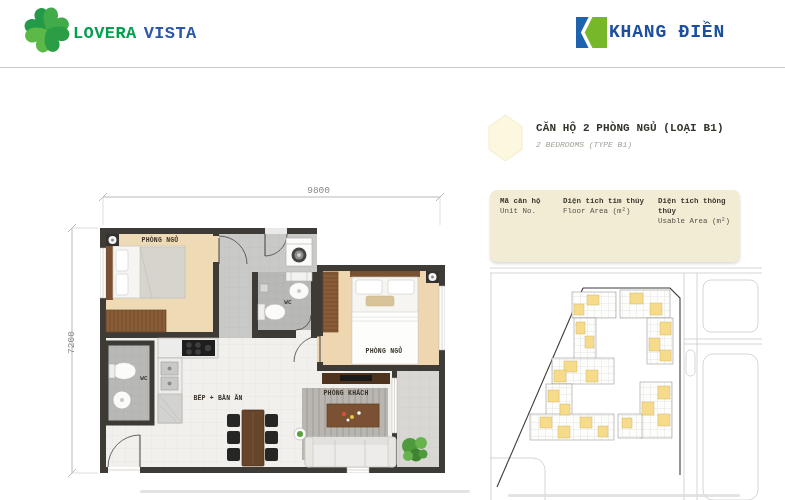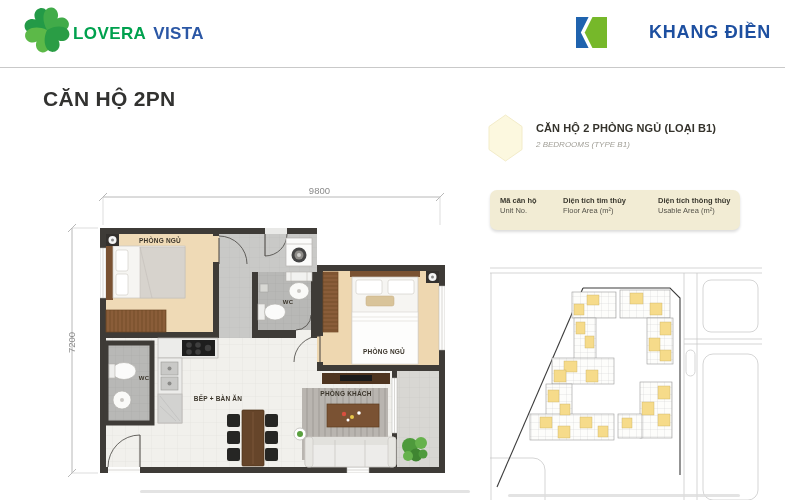--- a/index.html
+++ b/index.html
@@ -1,42 +1,42 @@
 <!DOCTYPE html>
 <html><head>
 <meta charset="utf-8">
 <style>
   html,body{margin:0;padding:0;background:#fff;}
   .page{position:relative;width:785px;height:500px;background:#ffffff;overflow:hidden;
-        font-family:Liberation Sans, sans-serif;}
+        font-family:Liberation Mono, monospace;}
   .abs{position:absolute;}
 
   
   .lovera-text{position:absolute;left:73px;top:24px;font-size:17px;font-weight:700;letter-spacing:.4px;}
   .lovera-text .g{color:#00a14e;}
   .lovera-text .b{color:#2b57a5;font-weight:600;margin-left:7px;}
-  .kd-text{position:absolute;left:609px;top:22px;font-size:18px;font-weight:700;color:#1d4fa0;letter-spacing:.8px;margin-left:40px;}
+  .kd-text{position:absolute;left:609px;top:22px;font-size:18px;font-weight:700;color:#1d4fa0;letter-spacing:.8px;}
   .divider{position:absolute;left:0;top:67px;width:785px;height:1px;background:#c9c9c9;}
 
   .page-title{position:absolute;left:43px;top:87px;font-size:21px;font-weight:600;color:#323230;letter-spacing:.3px;}
 
   
   .floorplan{position:absolute;left:60px;top:185px;width:400px;height:315px;}
   .dim-label{position:absolute;font-size:9.5px;color:#8a8a8a;}
   .dim-w{left:150px;top:0px;width:120px;text-align:right;}
   .dim-h{left:-9px;top:152px;width:40px;text-align:center;transform:rotate(-90deg);}
   .room-label{position:absolute;transform:translate(-50%,-50%);white-space:nowrap;
       font-size:6.5px;font-weight:700;color:#3b352b;letter-spacing:.2px;}
   .room-label.small{font-size:6px;}
 
   
   .unit-title{position:absolute;left:536px;top:122px;font-size:11px;font-weight:700;color:#35332c;letter-spacing:.1px;}
   .unit-subtitle{position:absolute;left:536px;top:140px;font-size:8px;font-style:italic;color:#a19f97;}
 
-  .area-table{position:absolute;left:490px;top:190px;width:250px;height:40px;background:#f2ecd4;
+  .area-table{position:absolute;left:490px;top:190px;width:250px;height:72px;background:#f2ecd4;
       border-radius:7px;box-shadow:0 2px 3px rgba(0,0,0,.14);}
   .col{position:absolute;top:6px;}
   .col .vi{font-size:7.5px;font-weight:700;color:#3b392f;line-height:10px;}
   .col .en{font-size:7.5px;color:#55534a;line-height:10px;}
   .c1{left:10px;} .c2{left:73px;} .c3{left:168px;}
   .tbody{position:absolute;left:3px;top:37px;width:244px;height:16px;background:#fff;
       border-radius:3px 3px 5px 5px;}
   .tbody .val{position:absolute;top:4px;font-size:8.5px;font-weight:700;color:#3b392f;}
   .v1{left:7px;font-size:8px;} .v2{left:70px;} .v3{left:165px;}
 
@@ -68,21 +68,20 @@
       <svg class="abs" style="left:576px;top:17px;" width="31" height="31" viewBox="0 0 32 32">
         <path d="M0,0 H13 L5,16 L13,32 H0 Z" fill="#1f63ae"></path>
         <path d="M17,0 H32 V32 H17 L9,16 Z" fill="#76b82a"></path>
       </svg>
       <div class="kd-text">KHANG ĐIỀN</div>
     </div>
   </div>
 
   <div class="divider"></div>
 
-  <div class="page-title">CĂN HỘ 2PN</div>
 
   <div class="floorplan">
 
     <svg class="abs" style="left:0;top:0;" width="400" height="315" viewBox="0 0 400 315">
       <g stroke="#b0b0b0" stroke-width="0.9" fill="none">
         <path d="M43,12 H380"></path>
         <path d="M39,16 L47,8 M376,16 L384,8"></path>
         <path d="M12,43 V288"></path>
         <path d="M8,47 L16,39 M8,292 L16,284"></path>
       </g>

